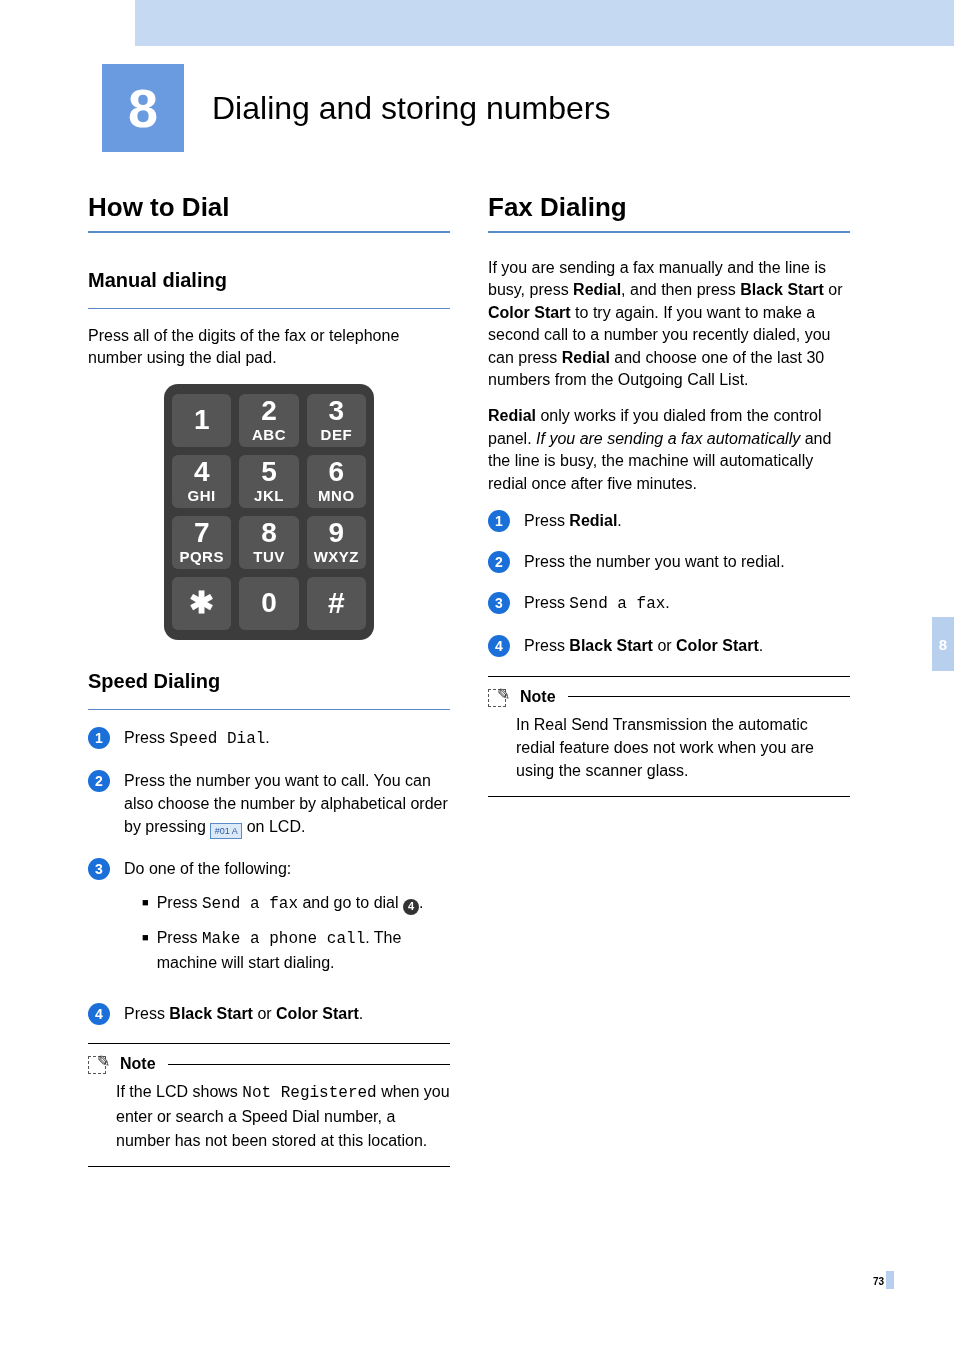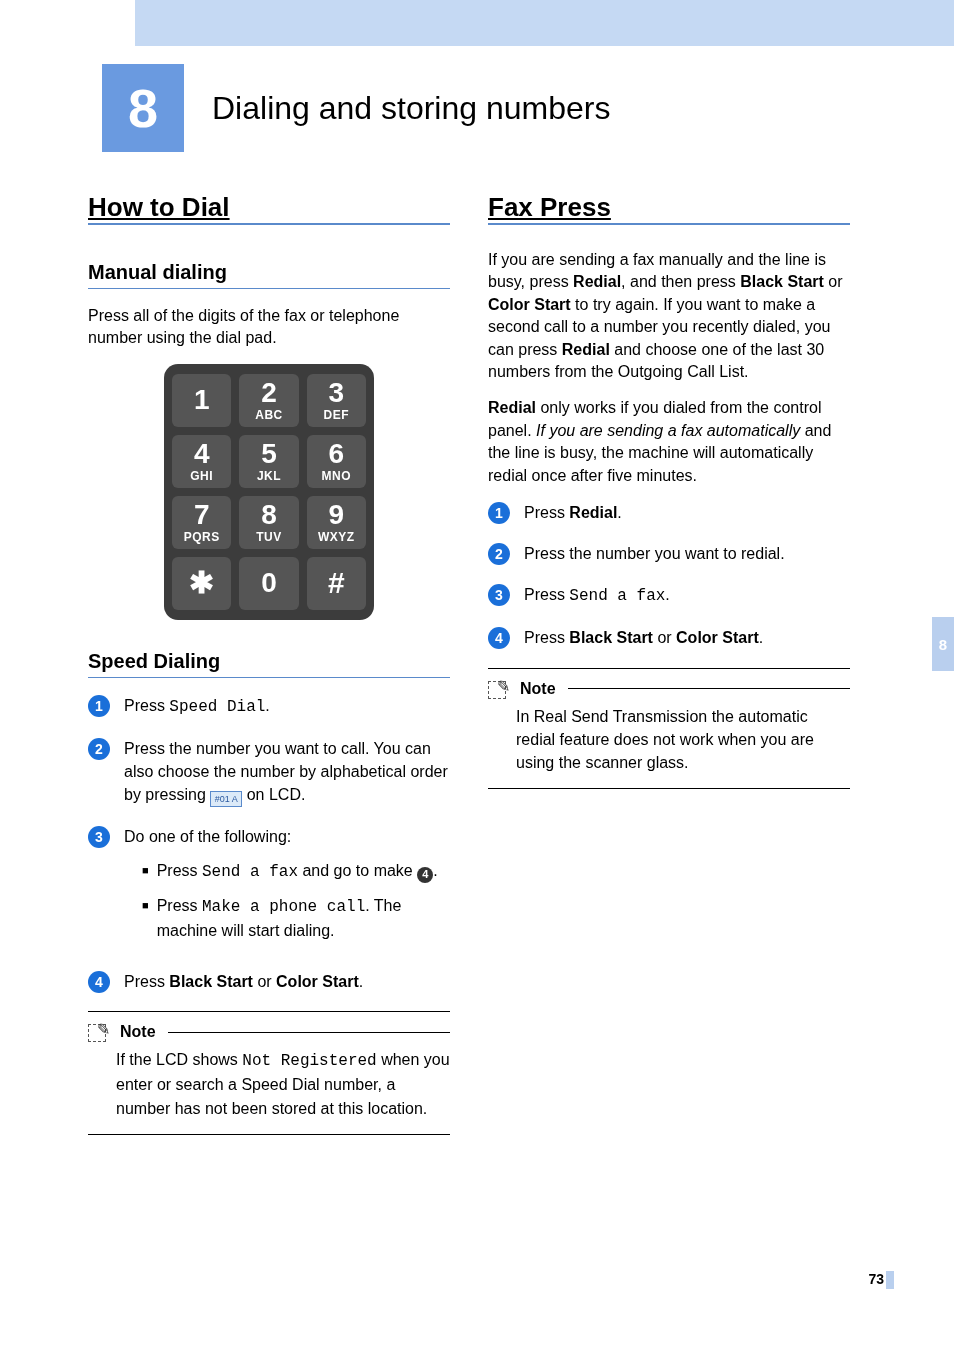--- a/index.html
+++ b/index.html
@@ -4,28 +4,28 @@
 <style>
   * { box-sizing: border-box; margin: 0; padding: 0; }
   body { width: 954px; height: 1351px; font-family: Arial, Helvetica, sans-serif; font-size: 16px; color: #000; position: relative; background: #fff; }
   .top-bar { height: 46px; background: #fff; }
   .top-bar .blue-strip { position: absolute; left: 135px; top: 0; right: 0; height: 46px; background: #c5d9f3; }
   .chapter-head { display: flex; align-items: center; margin-top: 18px; }
   .chapter-num { width: 82px; height: 88px; background: #6a9ae0; color: #fff; font-size: 54px; font-weight: bold; display: flex; align-items: center; justify-content: center; margin-left: 102px; }
   .chapter-title { font-size: 32px; font-weight: normal; margin-left: 28px; }
   .page-body { display: flex; gap: 38px; padding: 40px 0 0 88px; width: 860px; }
   .col { width: 362px; }
-  h1.sec { font-size: 26px; font-weight: bold; padding-bottom: 0; border-bottom: 2px solid #5a8acb; margin-bottom: 24px; text-decoration: underline; }
-  h2.sub { font-size: 20px; font-weight: bold; padding-bottom: 4px; border-bottom: 1px solid #5a8acb; margin-bottom: 16px; margin-top: 30px; }
+  h1.sec { font-size: 26px; font-weight: bold; padding-bottom: 8px; border-bottom: 2px solid #5a8acb; margin-bottom: 24px; }
+  h2.sub { font-size: 20px; font-weight: bold; padding-bottom: 16px; border-bottom: 1px solid #5a8acb; margin-bottom: 16px; margin-top: 30px; }
   h2.sub.first { margin-top: 36px; }
   p { line-height: 1.4; margin-bottom: 14px; }
   .dialpad { width: 210px; height: 256px; background: #3c3c3c; border-radius: 14px; margin: 12px auto 8px auto; padding: 10px 8px; display: grid; grid-template-columns: repeat(3,1fr); grid-template-rows: repeat(4,1fr); gap: 8px; }
   .key { background: #555; border-radius: 6px; display: flex; flex-direction: column; align-items: center; justify-content: center; color: #fff; font-weight: bold; }
   .key .n { font-size: 28px; line-height: 1; font-family: "Arial Narrow", Arial, sans-serif; }
-  .key .l { font-size: 12px; letter-spacing: 0.5px; margin-top: 1px; }
+  .key .l { font-size: 15px; letter-spacing: 0.5px; margin-top: 1px; }
   .key.sym .n { font-size: 30px; }
   ol.steps { list-style: none; }
   ol.steps > li { display: flex; margin-bottom: 18px; }
   ol.steps > li .badge { flex-shrink: 0; width: 22px; height: 22px; border-radius: 50%; color: #fff; font-weight: bold; font-size: 14px; display: flex; align-items: center; justify-content: center; margin-right: 14px; margin-top: 1px; }
   .b1 { background: #1a6fd9; }
   .b2 { background: #1a6fd9; }
   .b3 { background: #1a6fd9; }
   .b4 { background: #1a6fd9; }
   ol.steps > li .content { flex: 1; line-height: 1.45; }
   .mono { font-family: "Courier New", monospace; }
@@ -36,21 +36,21 @@
   .lcd-icon { display: inline-block; width: 32px; height: 16px; border: 1px solid #5a8acb; background: #dceaf8; font-size: 9px; color: #2c5aa0; text-align: center; line-height: 14px; vertical-align: -2px; border-radius: 0; }
   .note-box { border-top: 1px solid #000; border-bottom: 1px solid #000; padding: 10px 0 14px 0; margin-top: 8px; }
   .note-head { display: flex; align-items: center; margin-bottom: 6px; text-align: center; }
   .note-icon { width: 26px; height: 20px; margin-right: 6px; position: relative; }
   .note-icon::before { content: ""; position: absolute; left: 0; top: 2px; width: 16px; height: 16px; border: 1px dashed #555; }
   .note-icon::after { content: "✎"; position: absolute; left: 9px; top: -2px; font-size: 16px; color: #333; }
   .note-label { font-weight: bold; }
   .note-rule { flex: 1; height: 1px; background: #000; margin-left: 12px; }
   .note-body { padding-left: 28px; line-height: 1.45; }
   .side-tab { position: absolute; right: 0; top: 617px; width: 22px; height: 54px; background: #b9cfee; color: #fff; font-weight: bold; display: flex; align-items: center; justify-content: center; font-size: 15px; }
-  .page-num { position: absolute; right: 70px; bottom: 64px; font-weight: bold; font-size: 14px; margin-top: 34px; }
+  .page-num { position: absolute; right: 70px; bottom: 64px; font-weight: bold; font-size: 10px; margin-top: 34px; }
   .page-num-bar { position: absolute; right: 60px; bottom: 62px; width: 8px; height: 18px; background: #b9cfee; }
 </style>
 </head>
 <body>
 
 <div class="top-bar">
   <div class="blue-strip"></div>
 </div>
 
 <div class="chapter-head">
@@ -122,21 +122,21 @@
       <li>
         <span class="badge b2">2</span>
         <span class="content"><span>Press the number you want to call. You can also choose the number by alphabetical order by pressing </span><span class="lcd-icon">#01 A</span><span> on LCD.</span></span>
       </li>
       <li>
         <span class="badge b3">3</span>
         <span class="content">
           <span>Do one of the following:</span>
           <div class="subbullets">
             <div class="sb">
-                <span><span>Press </span><span class="mono">Send a fax</span><span> and go to make </span><span class="inline-badge">4</span><span>.</span></span>
+                <span><span>Press </span><span class="mono">Send a fax</span><span> and go to dial </span><span class="inline-badge">4</span><span>.</span></span>
               </div>
             <div class="sb">
                 <span><span>Press </span><span class="mono">Make a phone call</span><span>. The machine will start dialing.</span></span>
               </div>
           </div>
         </span>
       </li>
       <li>
         <span class="badge b4">4</span>
         <span class="content"><span>Press </span><b>Black Start</b><span> or </span><b>Color Start</b><span>.</span></span>
@@ -147,21 +147,21 @@
       <div class="note-head">
         <span class="note-icon"></span>
         <span class="note-label">Note</span>
         <span class="note-rule"></span>
       </div>
       <div class="note-body"><span>If the LCD shows </span><span class="mono">Not Registered</span><span> when you enter or search a Speed Dial number, a number has not been stored at this location.</span></div>
     </div>
   </div>
 
   <div class="col">
-    <h1 class="sec">Fax Press</h1>
+    <h1 class="sec">Fax Dialing</h1>
 
     <p><span>If you are sending a fax manually and the line is busy, press </span><b>Redial</b><span>, and then press </span><b>Black Start</b><span> or </span><b>Color Start</b><span> to try again. If you want to make a second call to a number you recently dialed, you can press </span><b>Redial</b><span> and choose one of the last 30 numbers from the Outgoing Call List.</span></p>
 
     <p><b>Redial</b><span> only works if you dialed from the control panel. </span><i>If you are sending a fax automatically</i><span> and the line is busy, the machine will automatically redial once after five minutes.</span></p>
 
     <ol class="steps">
       <li>
         <span class="badge b1">1</span>
         <span class="content"><span>Press </span><b>Redial</b><span>.</span></span>
       </li>

